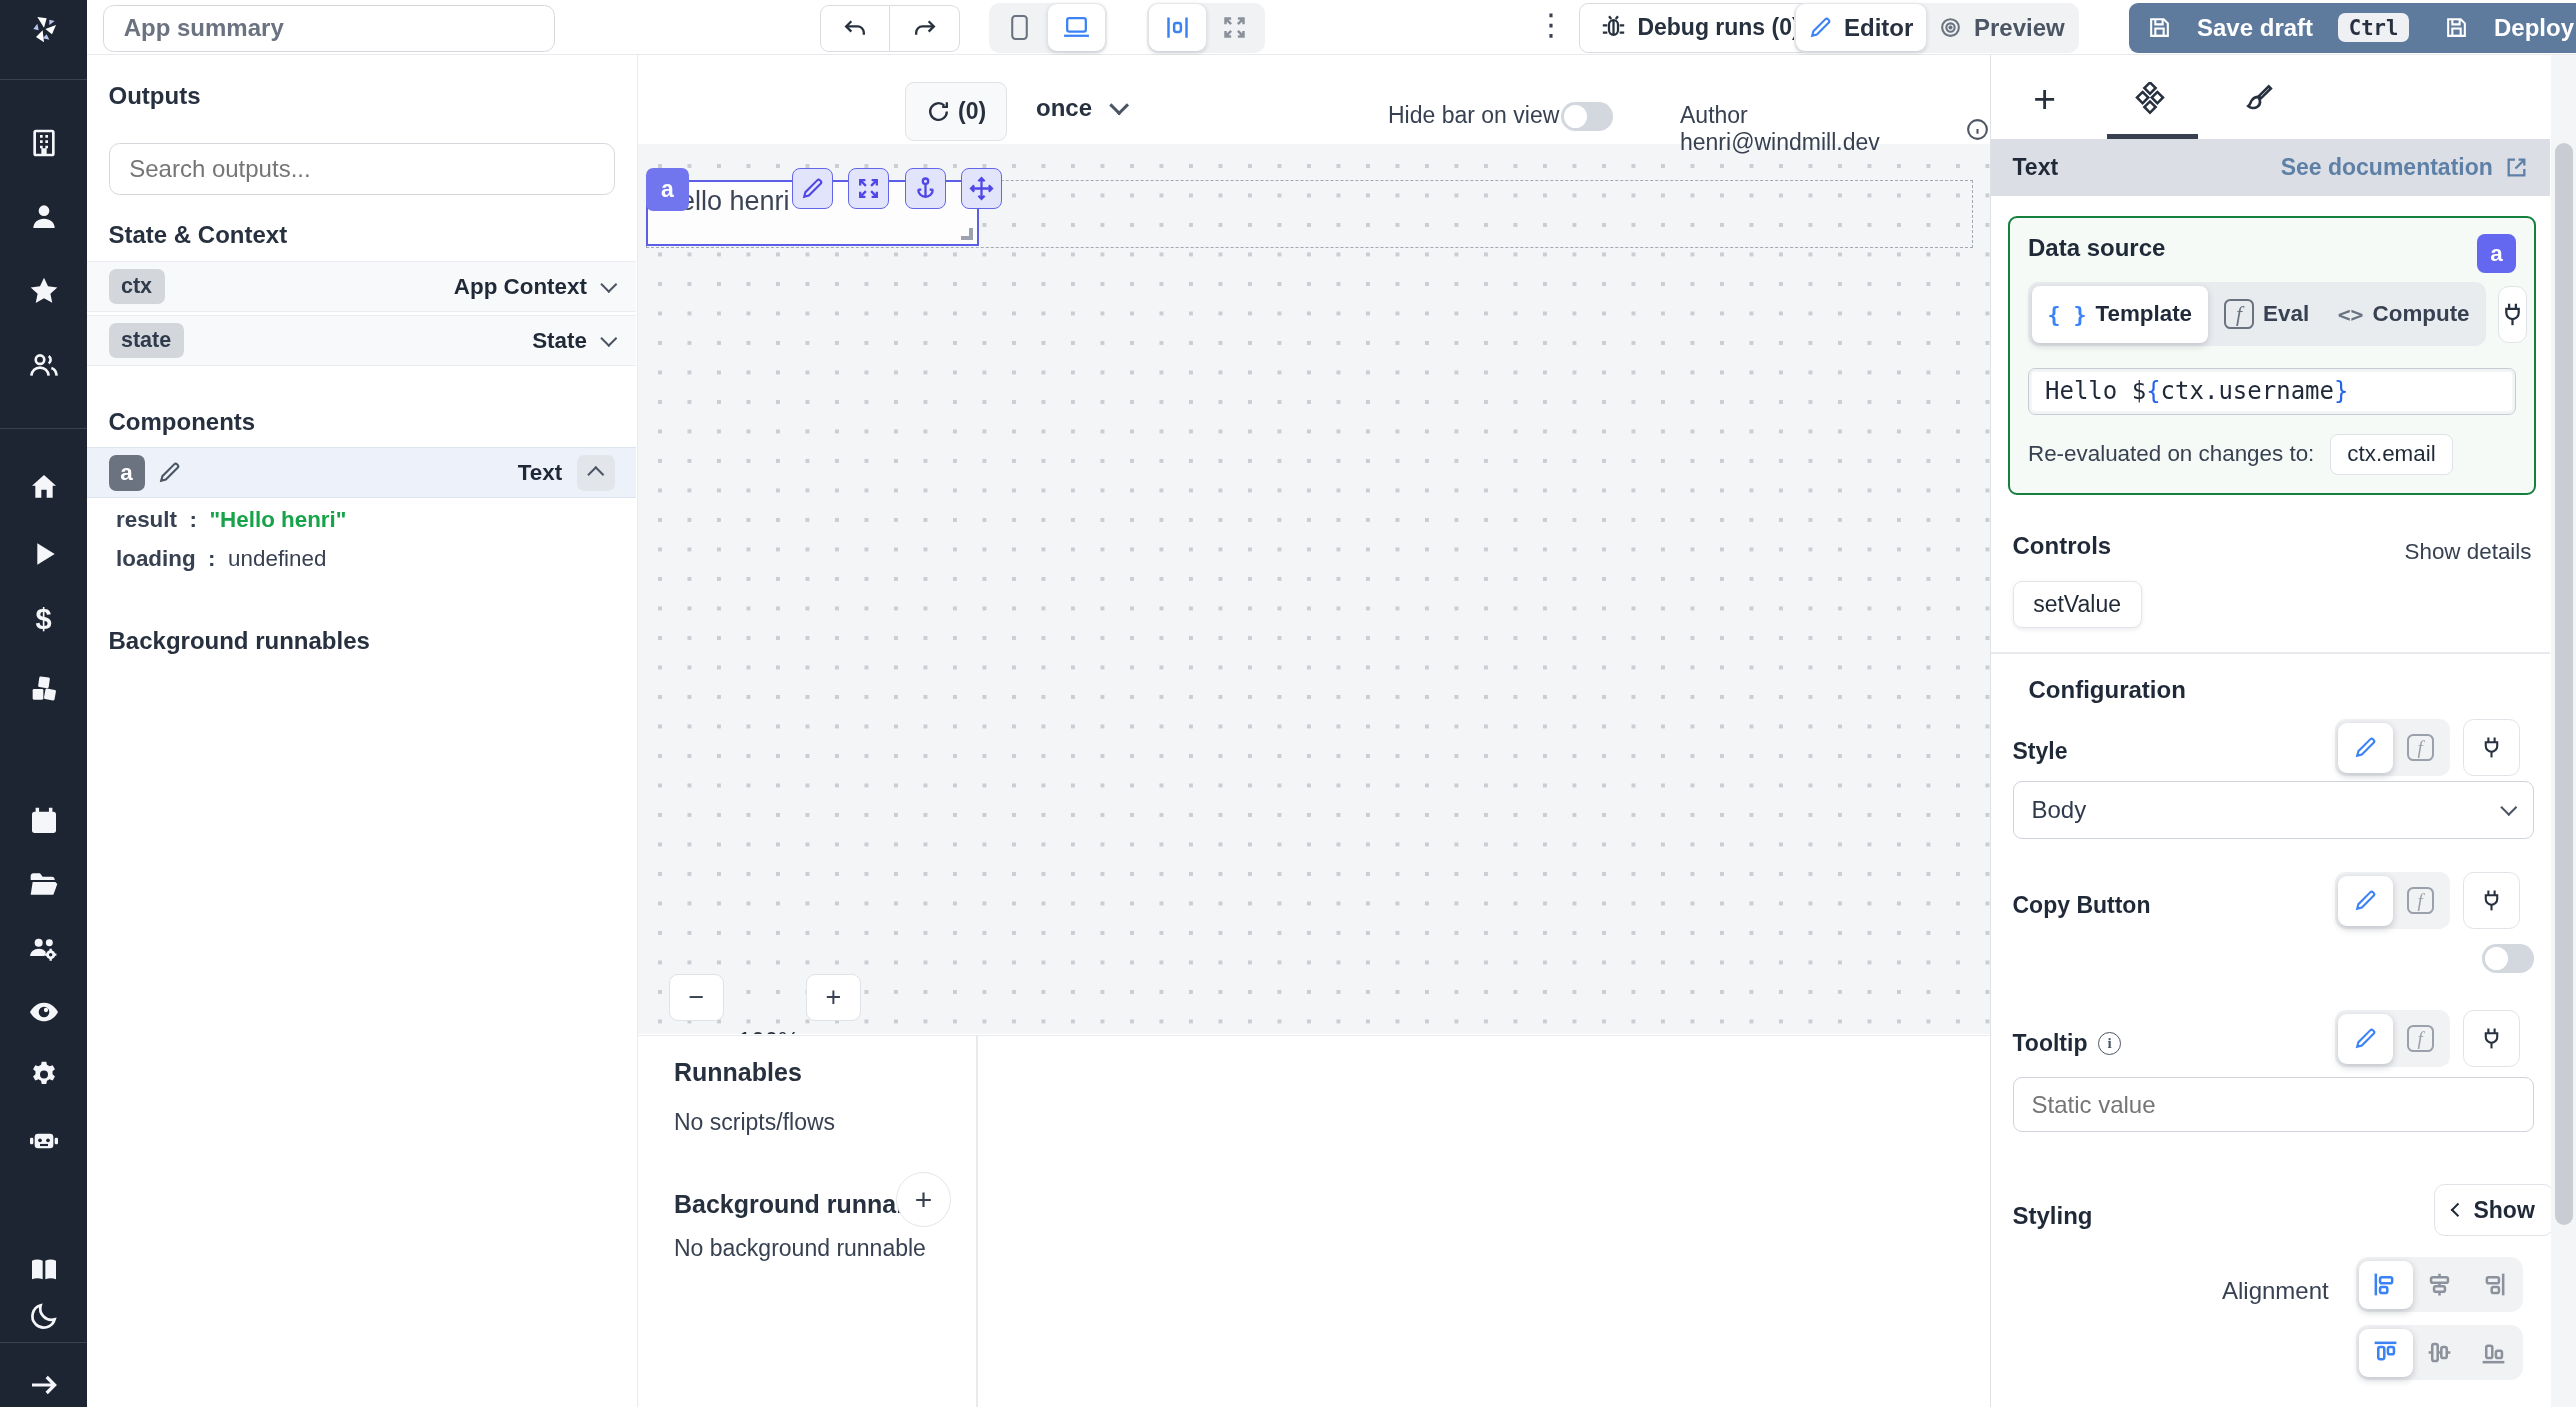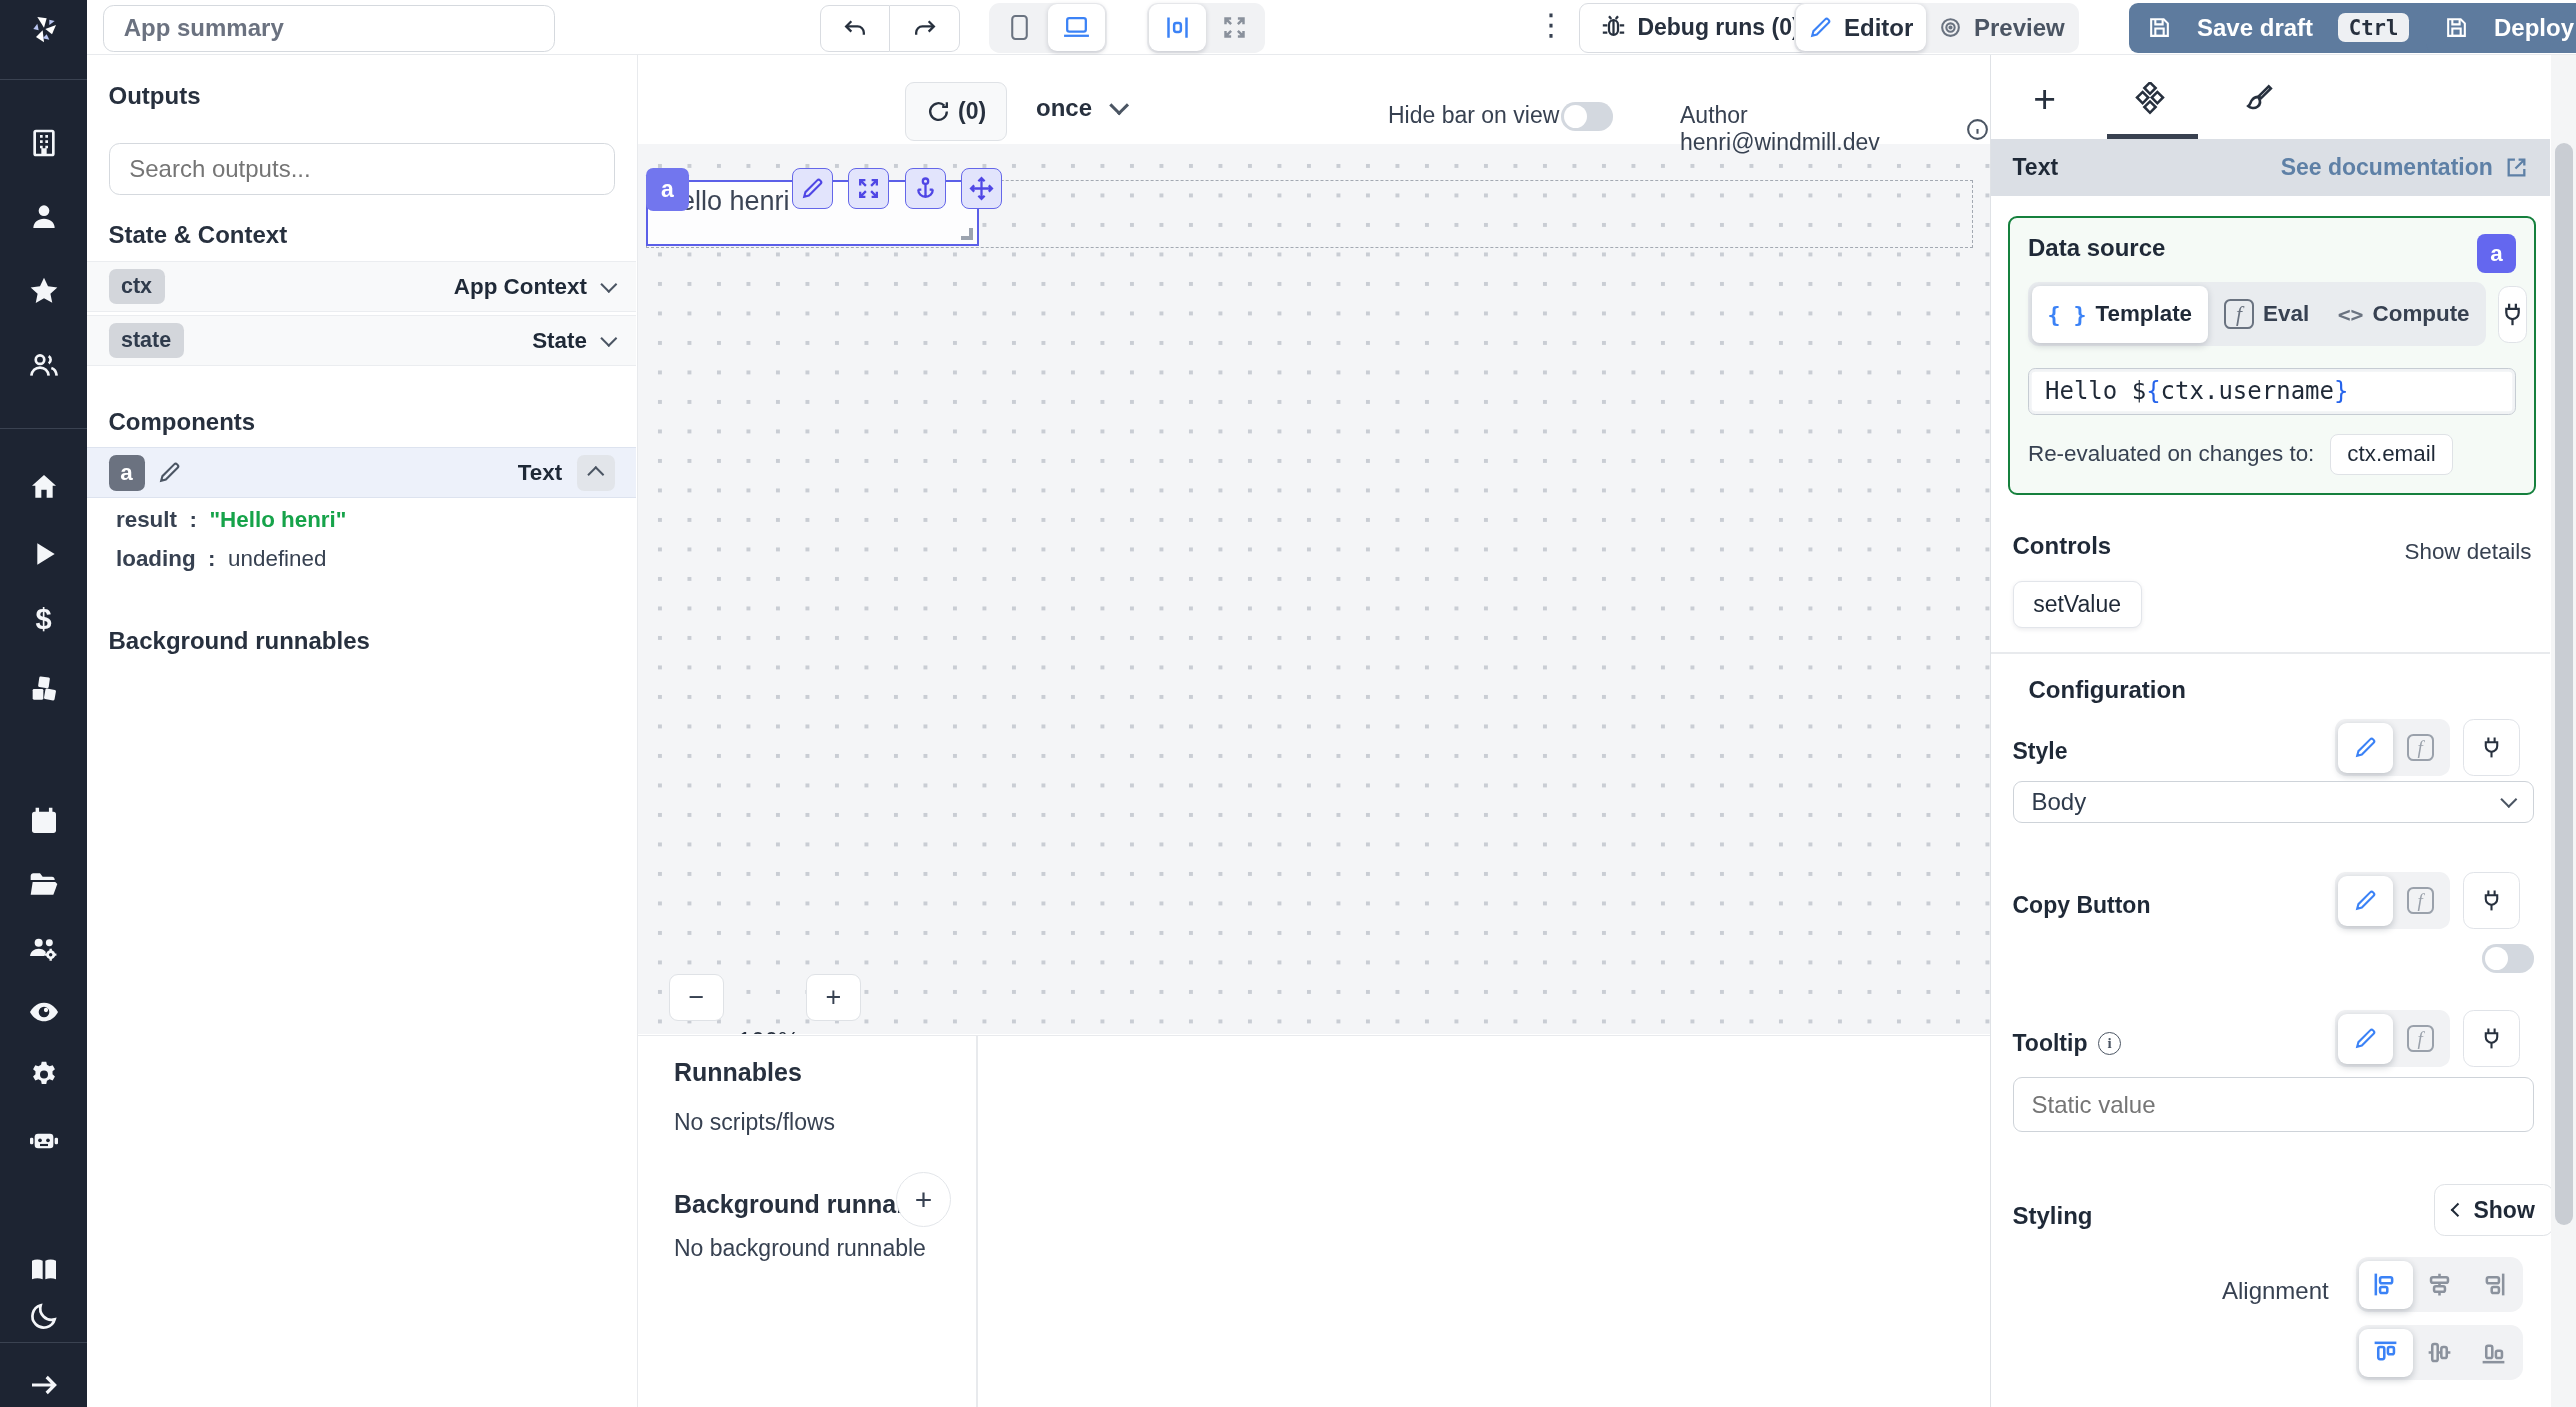--- a/index.html
+++ b/index.html
@@ -525,21 +525,21 @@
           </div>
       </div>
       <div class="plug-btn">
           <svg width="25" height="25" viewBox="0 0 24 24" stroke="#27303e" stroke-width="2" fill="none">
             <path d="M9 2.5V7M15 2.5V7"></path>
             <path d="M6.5 7h11v3.5a5.5 5.5 0 0 1-11 0z"></path>
             <path d="M12 16v5.5"></path>
           </svg>
         </div>
     </div>
-    <div class="input-like abs" style="left:21.5px; top:726px; width:521px; height:42px; cursor:pointer;">
+    <div class="input-like abs" style="left:21.5px; top:726px; width:521px; height:58px; cursor:pointer;">
       <span>Body</span>
       <span class="chev down" style="margin-left:auto;"></span>
     </div>
 
     <div class="abs" style="left:21.5px; top:837px; font-weight:bold; font-size:23px; color:#1f2937;">Copy Button</div>
     <div class="toggle-pair" style="left:344px; top:817px;">
       <div class="mini-seg">
         <div class="cell active">
             <svg width="25" height="25" viewBox="0 0 24 24" stroke="currentColor" stroke-width="2" fill="none">
               <path d="M4 20l1.2-4.5L16.5 4.2a2 2 0 0 1 2.8 0l.5.5a2 2 0 0 1 0 2.8L8.5 18.8z"></path>

